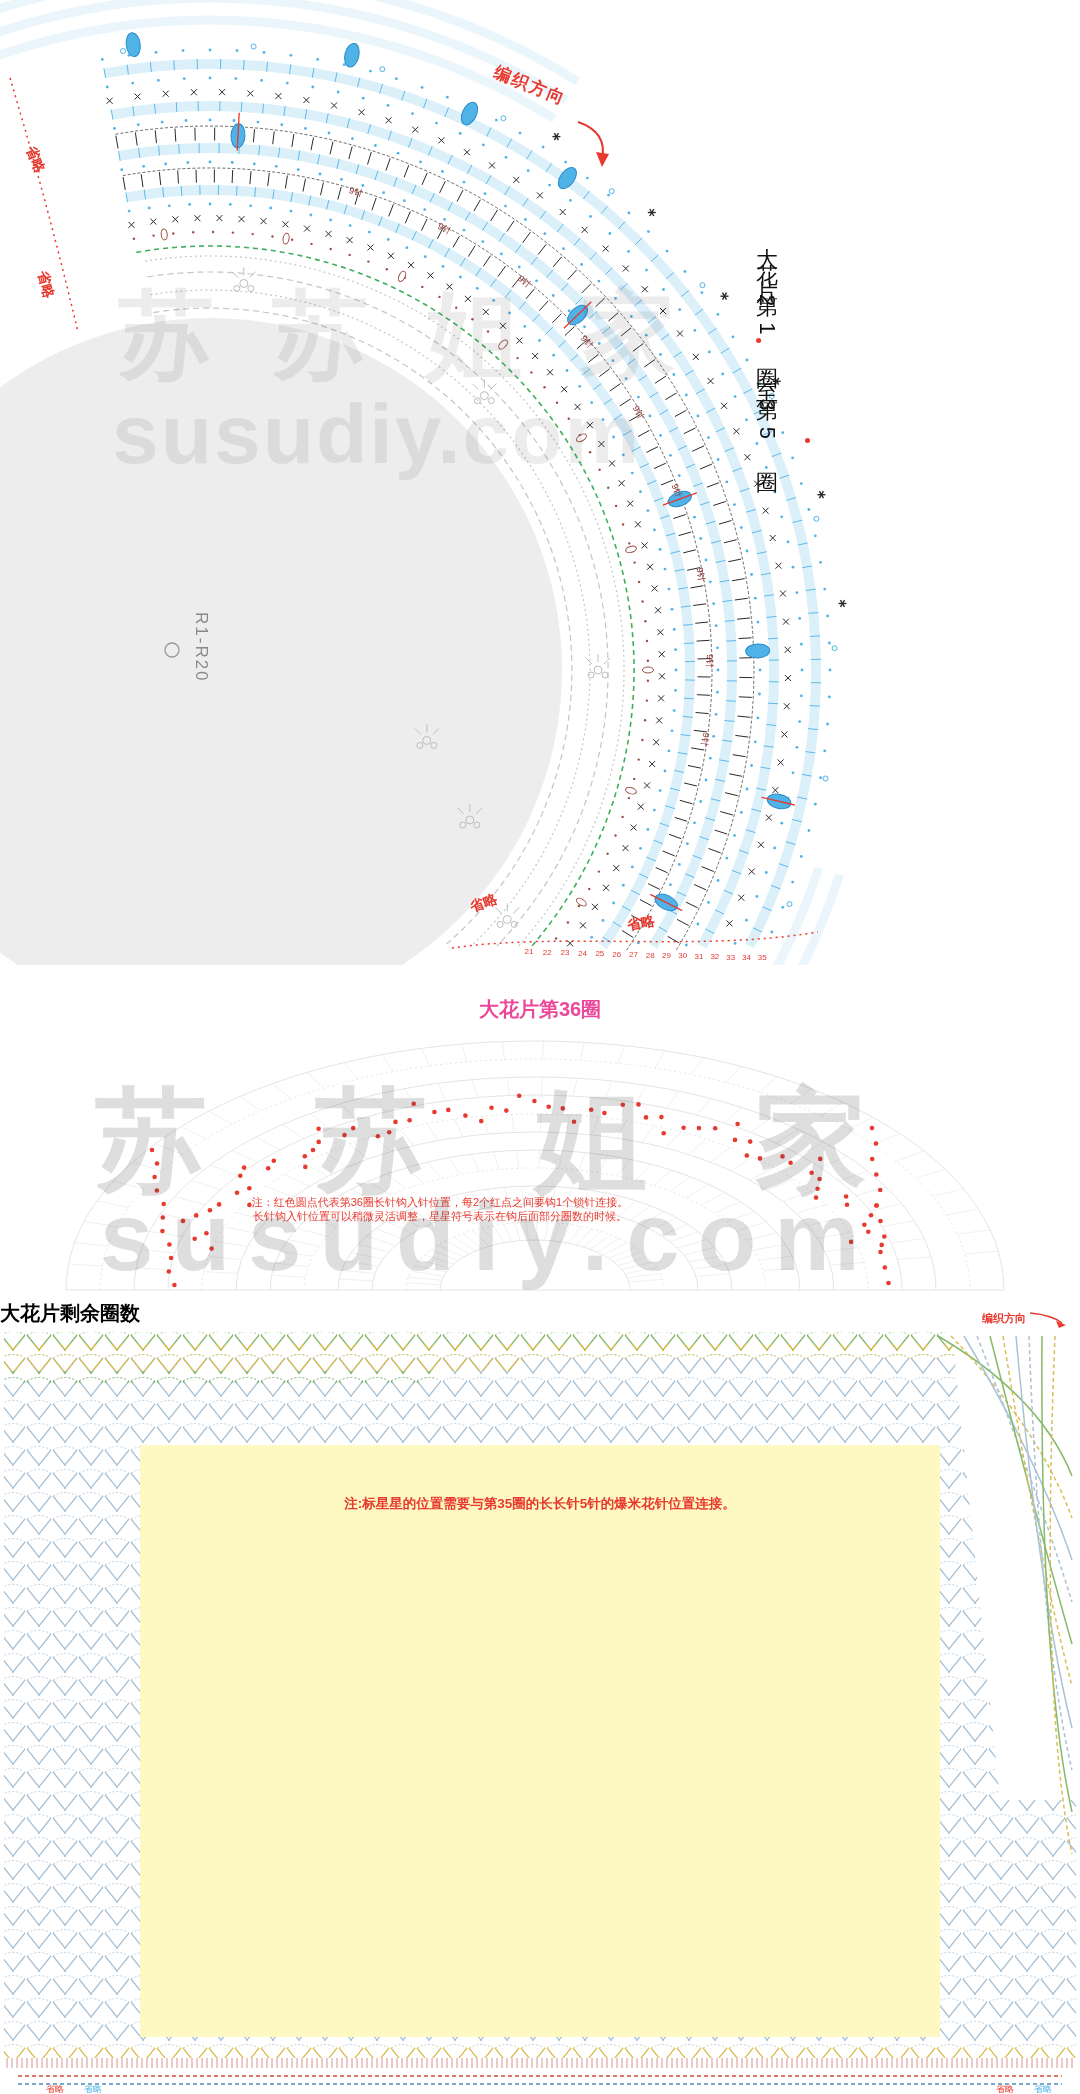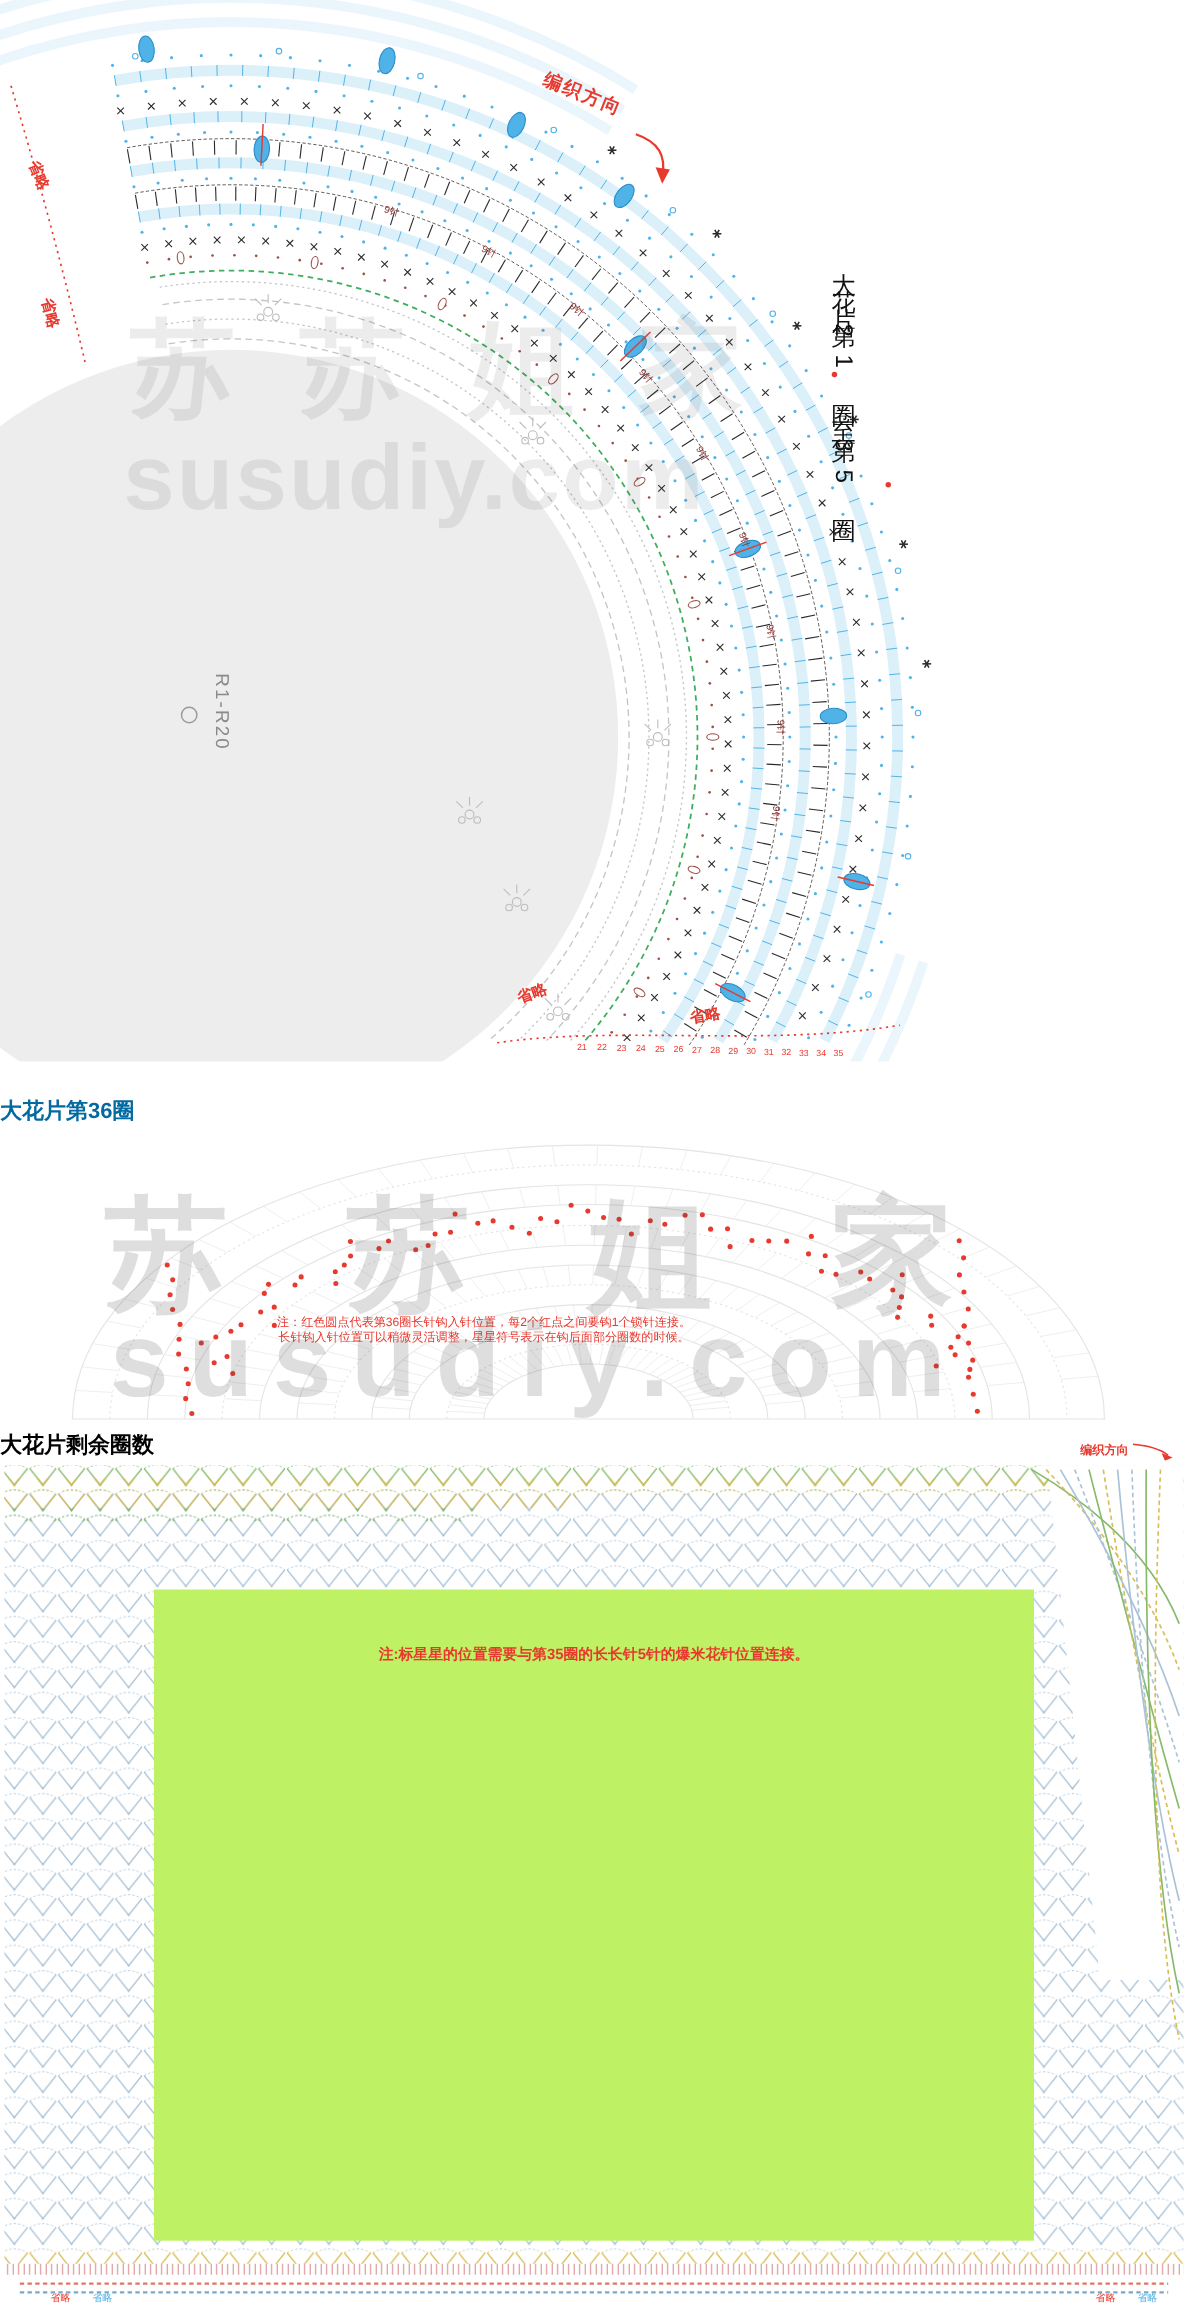--- a/index.html
+++ b/index.html
@@ -11,31 +11,31 @@
 .wm1a{top:272px;left:118px;font-size:96px;letter-spacing:58px;color:rgba(70,70,70,.10)}
 .wm1b{top:386px;left:112px;font-size:84px;letter-spacing:2px;color:rgba(70,70,70,.10)}
 .wm2a{top:1066px;left:95px;font-size:112px;letter-spacing:108px;color:rgba(70,70,70,.18)}
 .wm2b{top:1182px;left:100px;font-size:96px;letter-spacing:18px;color:rgba(70,70,70,.18)}
 .vtitle{position:absolute;top:230px;left:752px;writing-mode:vertical-rl;
         font-size:22px;letter-spacing:16px;color:#111;font-weight:500}
 .dir1{position:absolute;top:74px;left:492px;transform:rotate(22deg);
       color:#e8392e;font-size:17px;font-weight:bold;letter-spacing:2px}
 .note1{position:absolute;top:966px;left:8px;width:1000px;
        color:#e8392e;font-size:16px;font-weight:600}
-.title2{position:absolute;top:996px;left:0;width:100%;text-align:left;
-        font-size:20px;font-weight:bold;color:#0369a1}
+.title2{position:absolute;top:996px;left:0;width:100%;text-align:center;
+        font-size:20px;font-weight:bold;color:#ec4899}
 .n2{position:absolute;left:160px;width:560px;text-align:center;
     font-size:11px;color:#e8392e;line-height:13px}
 .n2a{top:1196px}.n2b{top:1210px}
 .title3{position:absolute;top:1300px;left:0;width:100%;text-align:left;
         font-size:20px;font-weight:bold;color:#000}
 .dir3{position:absolute;top:1308px;right:10px;display:flex;align-items:center;gap:2px;
       color:#e8392e;font-size:11px;font-weight:bold}
 .dir3 svg{position:static}
-.box3{position:absolute;left:140px;top:1445px;width:800px;height:592px;background:#bef264}
+.box3{position:absolute;left:140px;top:1445px;width:800px;height:592px;background:#fef9c3}
 .note3{padding-top:50px;text-align:center;font-size:13.5px;font-weight:bold;color:#e8392e}
 </style>
 </head>
 <body>
 
 <div class="page">
 
   <svg id="s1" width="1080" height="965" style="top:0;left:0">
       <path d="M-33.5,67.3 A650,650 0 0 1 554.4,118.8" stroke="#4fb3e8" stroke-opacity="0.12" stroke-width="9" fill="none"></path>
       <path d="M-41.7,46.9 A672,672 0 0 1 566.1,100.1" stroke="#4fb3e8" stroke-opacity="0.12" stroke-width="9" fill="none"></path>

